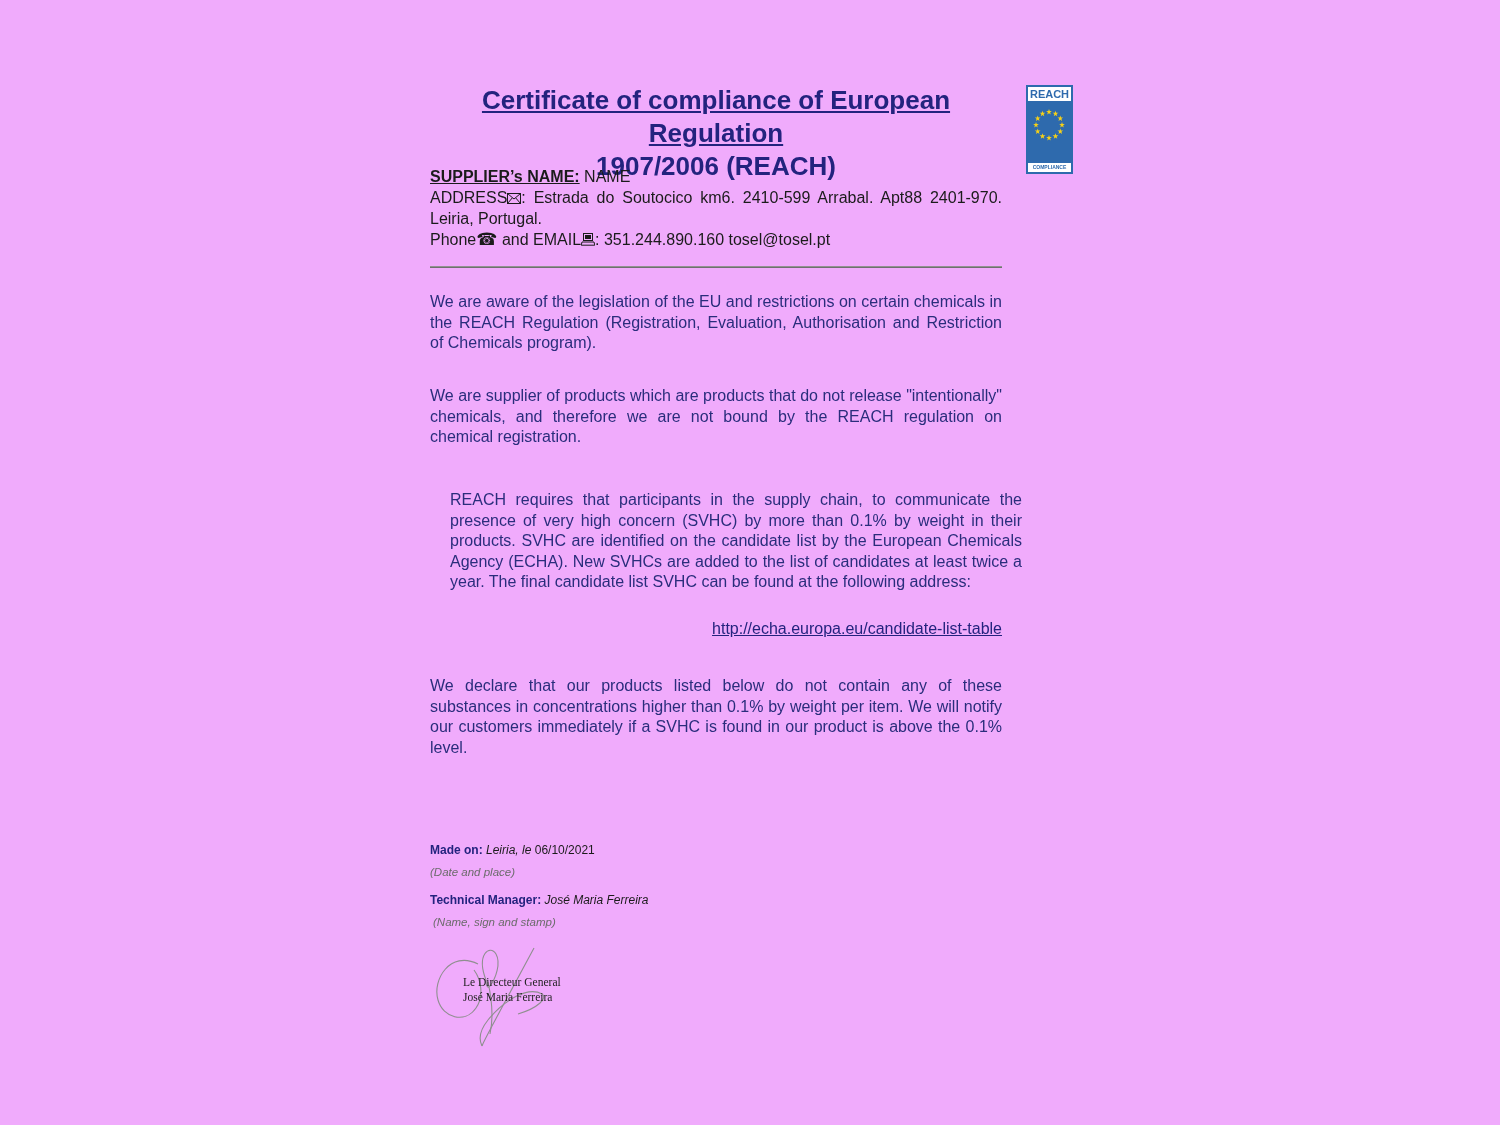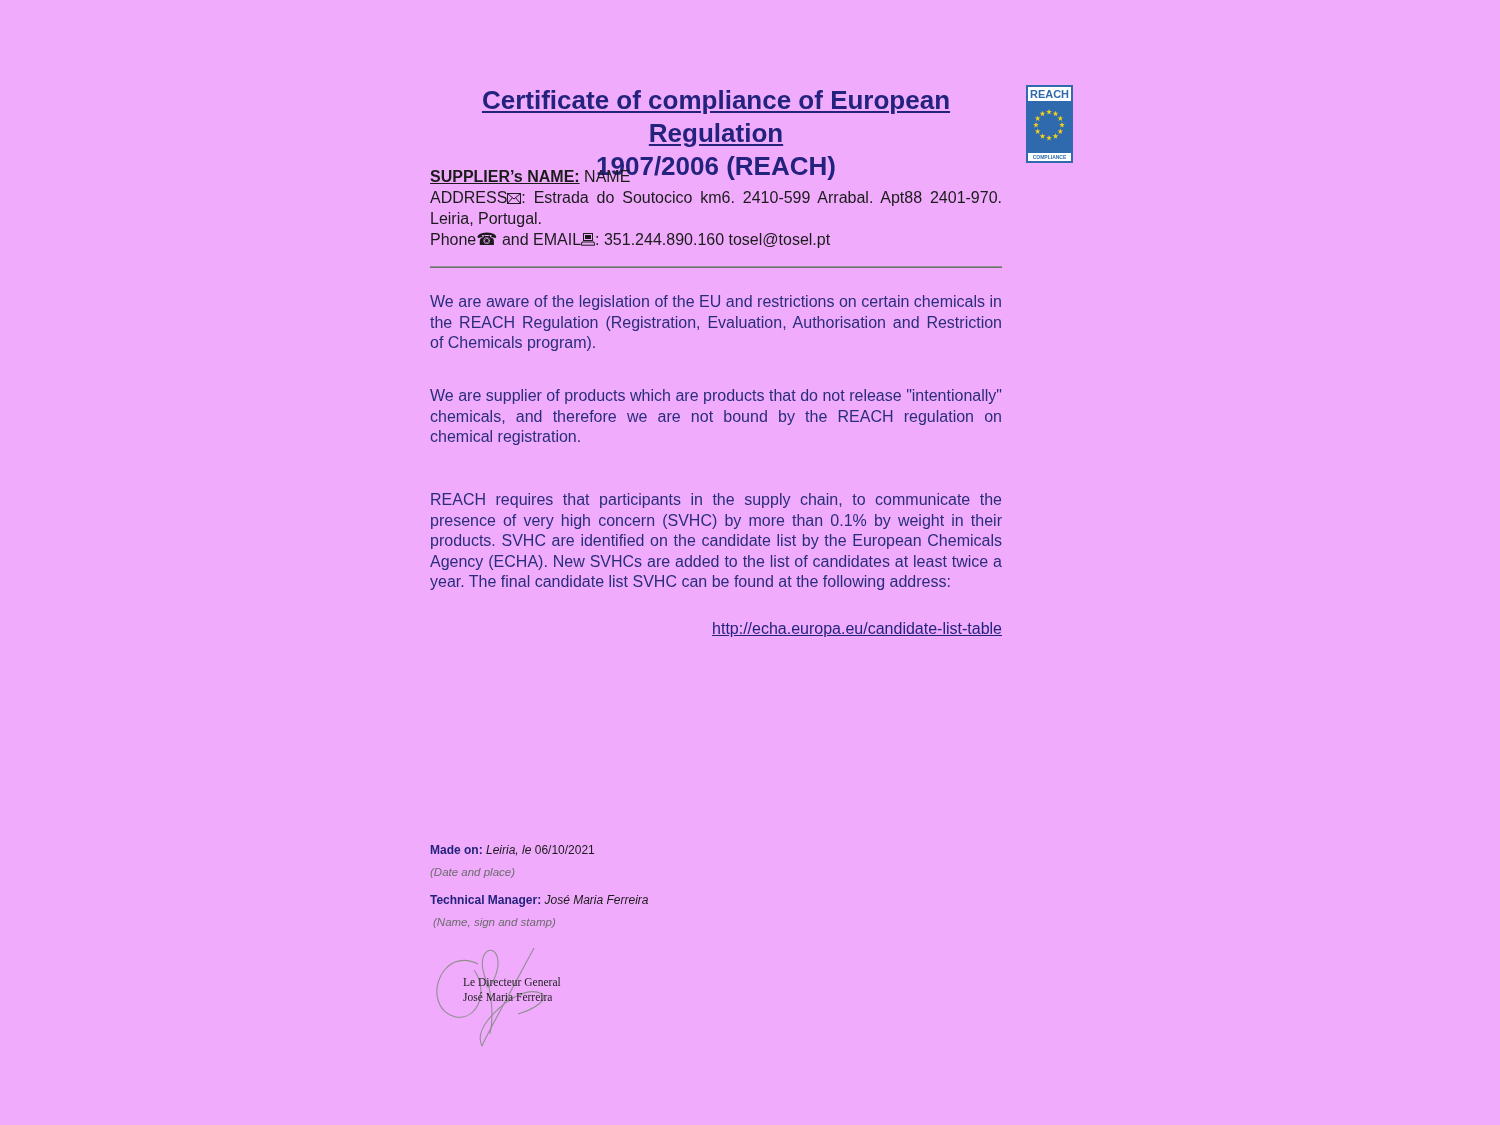--- a/index.html
+++ b/index.html
@@ -17,21 +17,21 @@
   
   .title {
     top:84px; text-align:center;
     color:#23237e; font-weight:bold;
     font-size:26px; line-height:33px;
   }
   .title .u { text-decoration:underline; }
 
   
   .logo {
-    left:1026px; top:85px; width:47px; height:78px;
+    left:1026px; top:85px; width:47px; height:89px;
     border:2px solid #2e6aad; background:#ffffff;
     display:flex; flex-direction:column;
   }
   .logo-top {
     color:#2e6aad; font-weight:bold; font-size:11px;
     text-align:center; line-height:14px; letter-spacing:0px;
     border-bottom:2px solid #2e6aad;
   }
   .logo-mid { flex:1; background:#2e6aad; position:relative; }
   .logo-bottom {
@@ -54,21 +54,21 @@
     background:#919191; border-bottom:1px solid #6f6f6f;
   }
 
   
   .para {
     font-size:16px; line-height:20.5px;
     color:#2a2d7c; text-align:justify;
   }
   .p1 { top:292px; }
   .p2 { top:386px; }
-  .p3 { top:490px; }
+  .p3 { top:490px;margin-left:20px; }
   .p4 { top:676px; }
 
   .link-row { top:620px; text-align:right; font-size:16px; }
   .link-row a { color:#23237e; text-decoration:underline; }
 
   .articles { top:765px; font-size:16px; color:#1b1b1b; }
 
   .sign-line { font-size:12px; color:#1b1b1b; }
   .sign-line .lbl { font-weight:bold; color:#23237e; }
   .sign-line .it { font-style:italic; }
@@ -140,20 +140,21 @@
   <div class="abs col divider"></div>
 
   <div class="abs col para p1">We are aware of the legislation of the EU and restrictions on certain chemicals in the REACH Regulation (Registration, Evaluation, Authorisation and Restriction of Chemicals program).</div>
   <div class="abs col para p2">We are supplier of products which are products that do not release "intentionally" chemicals, and therefore we are not bound by the REACH regulation on chemical registration.</div>
   <div class="abs col para p3">REACH requires that participants in the supply chain, to communicate the presence of very high concern (SVHC) by more than 0.1% by weight in their products. SVHC are identified on the candidate list by the European Chemicals Agency (ECHA). New SVHCs are added to the list of candidates at least twice a year. The final candidate list SVHC can be found at the following address:</div>
 
   <div class="abs col link-row">
     <a href="#">http://echa.europa.eu/candidate-list-table</a>
   </div>
 
+  <div class="abs col para p4">We declare that our products listed below do not contain any of these substances in concentrations higher than 0.1% by weight per item. We will notify our customers immediately if a SVHC is found in our product is above the 0.1% level.</div>
 
 
   <div class="abs col sign-line made-on"><span class="lbl">Made on:</span><span class="it"> Leiria, le </span><span>06/10/2021</span></div>
   <div class="abs col caption cap-date">(Date and place)</div>
 
   <div class="abs col sign-line tech-mgr"><span class="lbl">Technical Manager:</span><span class="it"> José Maria Ferreira</span></div>
   <div class="abs caption cap-name">(Name, sign and stamp)</div>
 
   <div class="abs signature">
     <svg width="170" height="120" viewBox="0 0 170 120">

